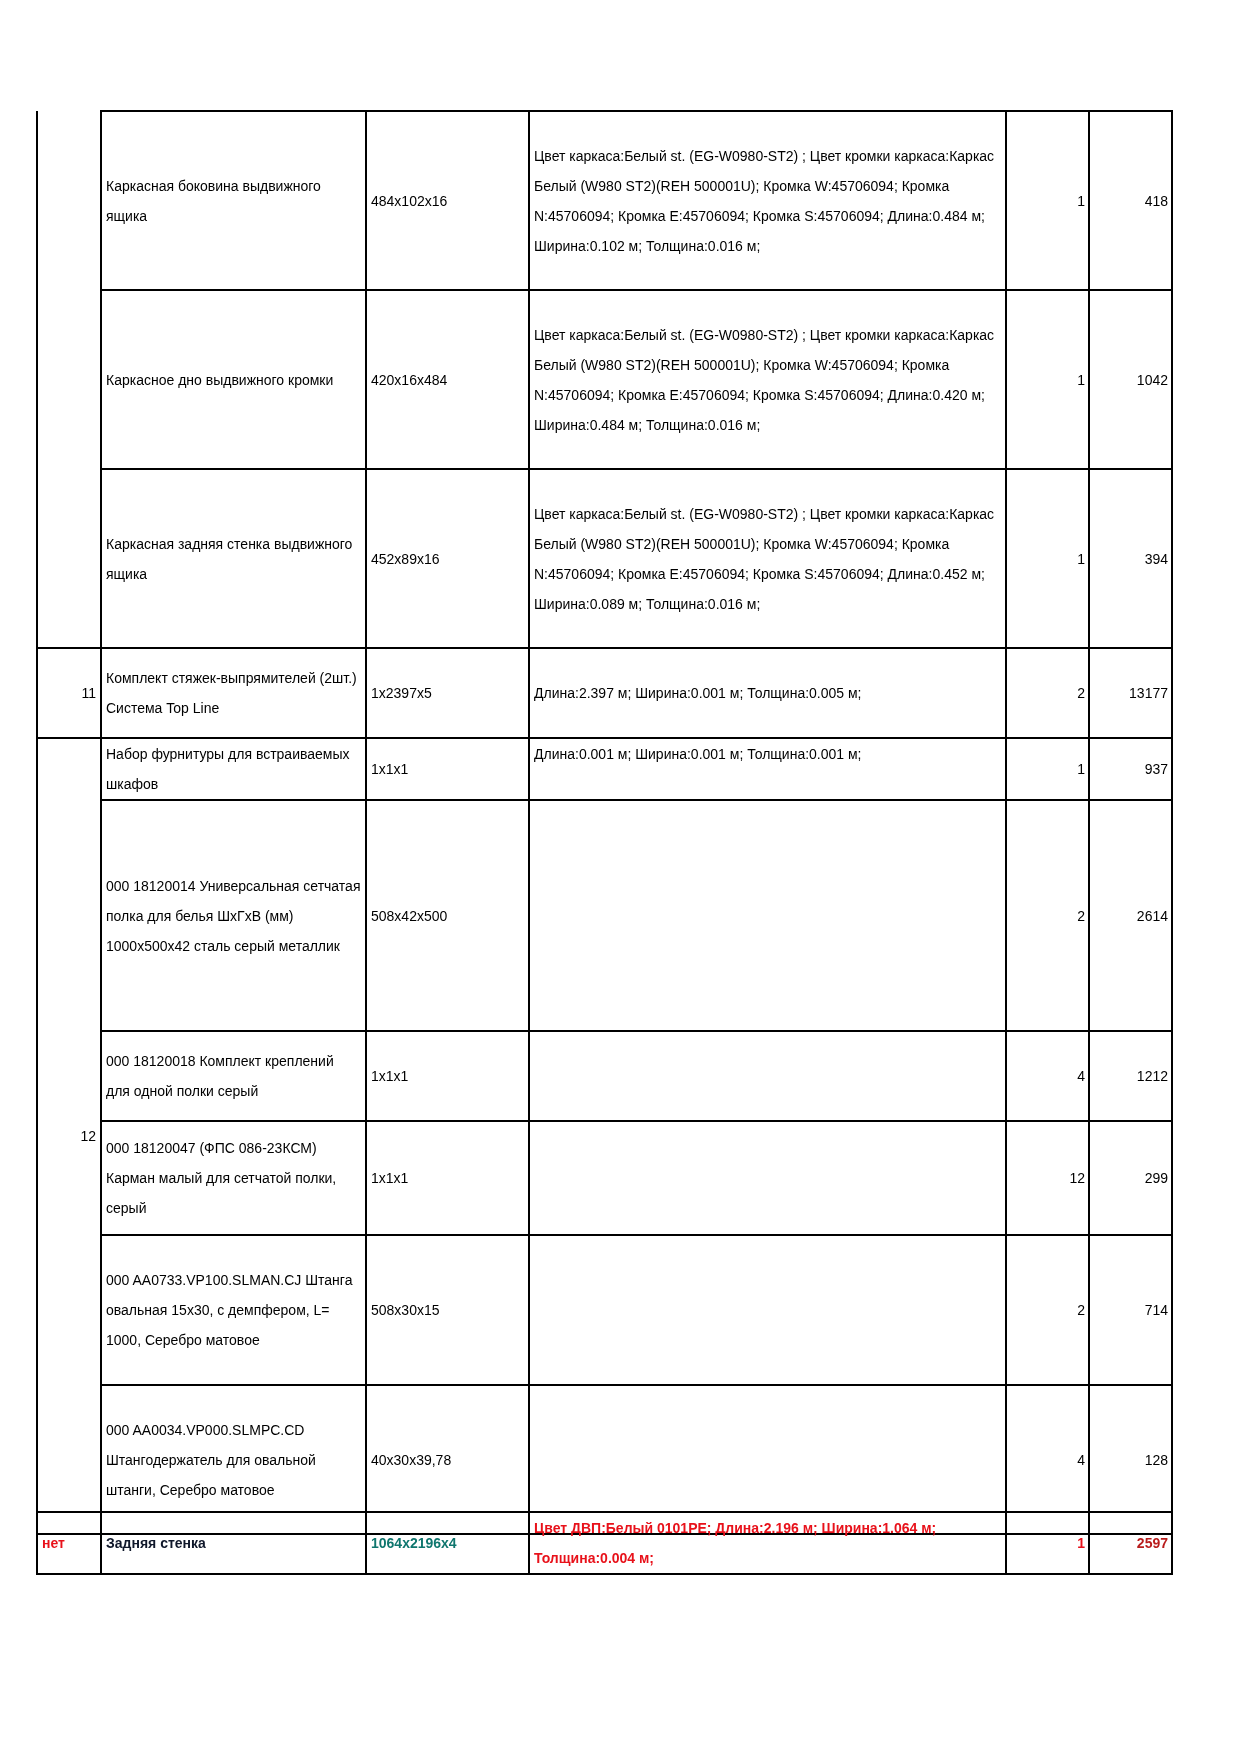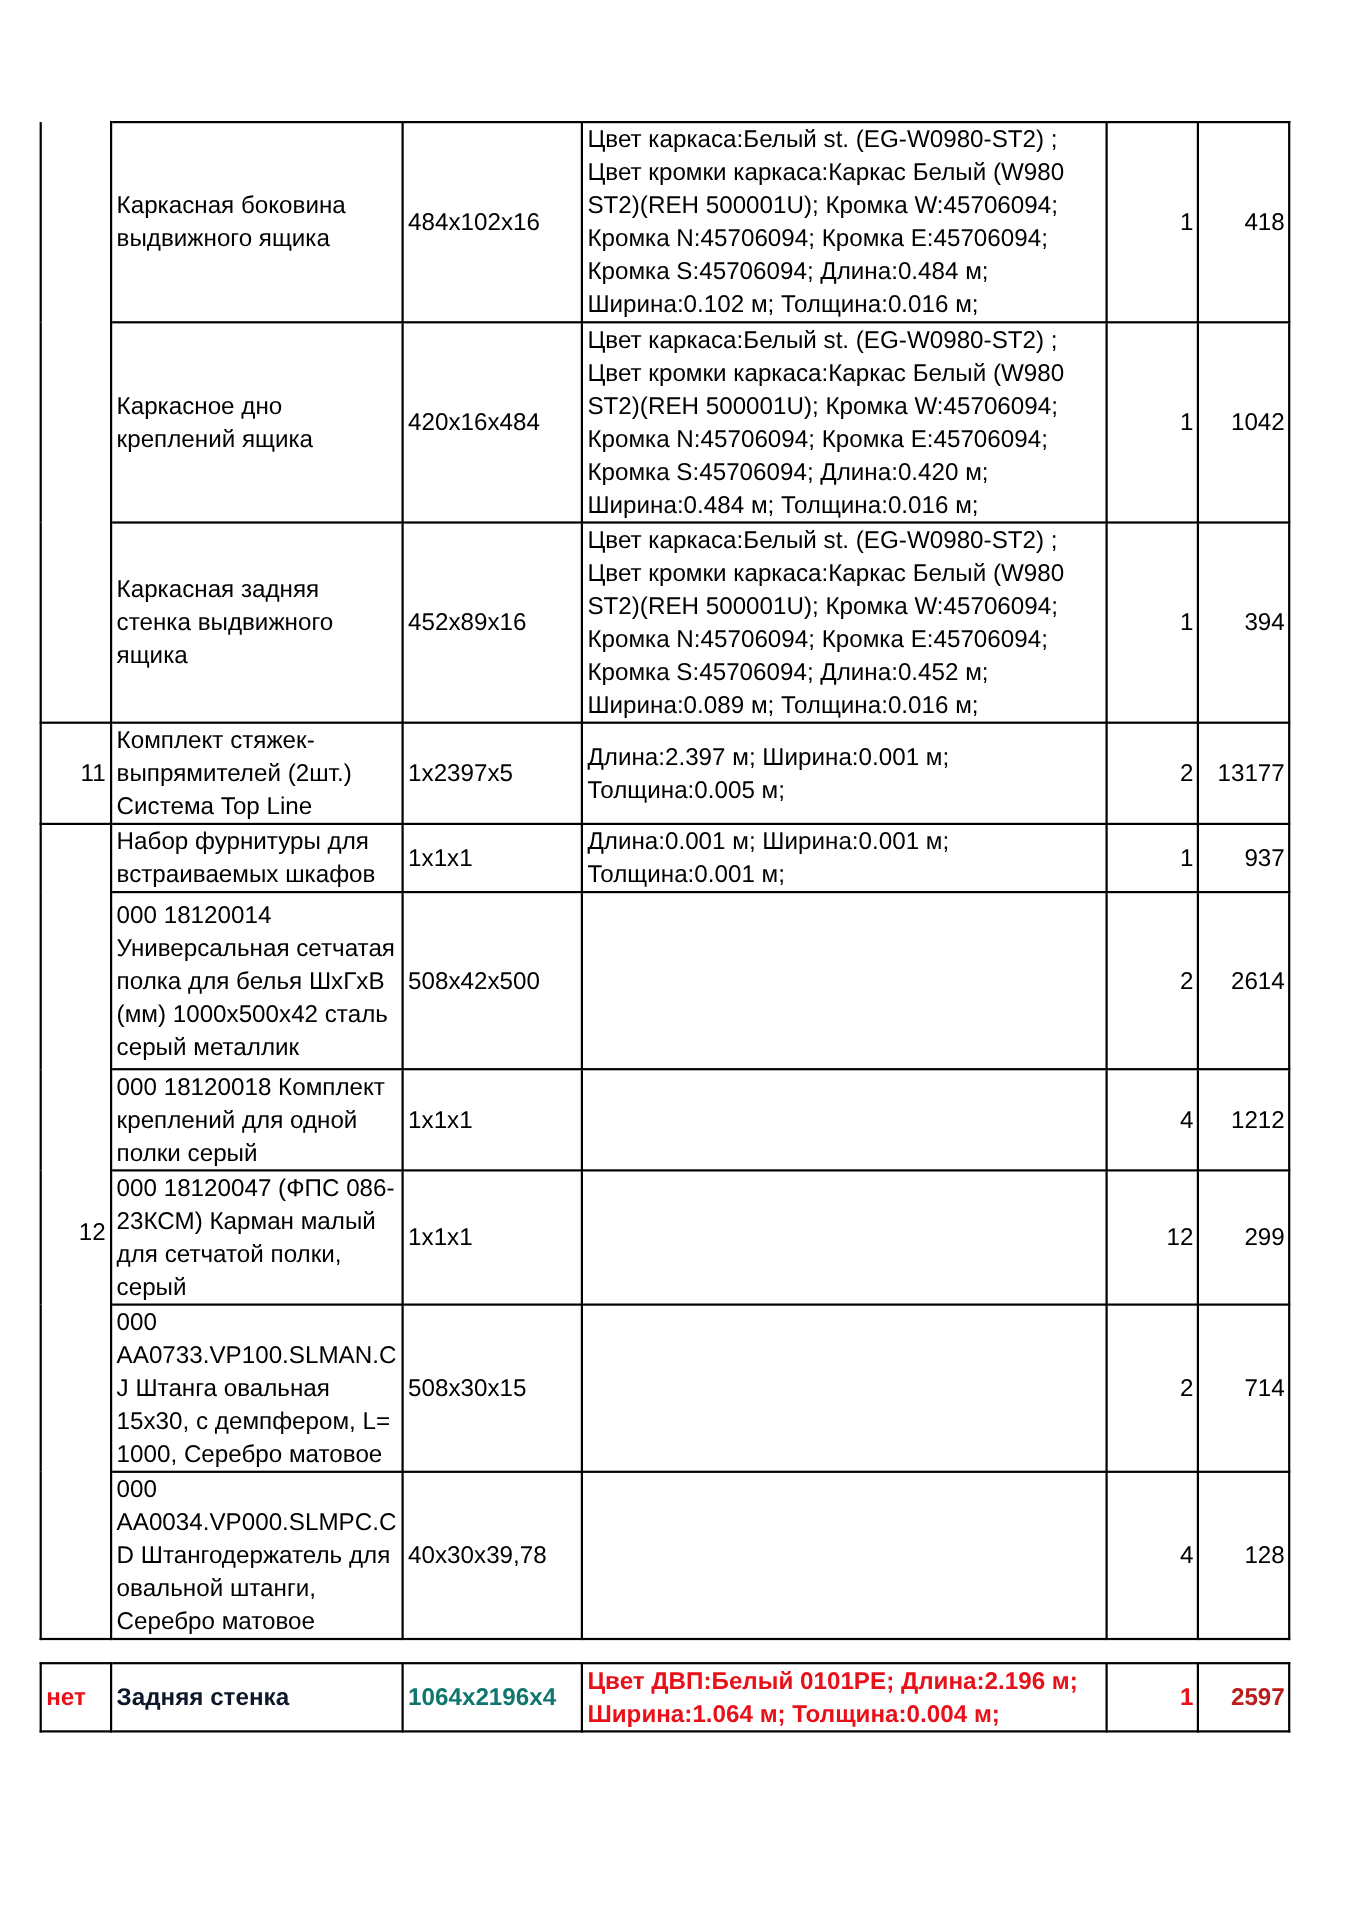--- a/index.html
+++ b/index.html
@@ -1,19 +1,19 @@
 <!DOCTYPE html>
 <html><head>
 <meta charset="utf-8">
 <style>
   html, body { margin: 0; padding: 0; background: #ffffff; }
   body { width: 1241px; height: 1755px; position: relative; overflow: hidden;
          font-family: "Liberation Sans", "DejaVu Sans", sans-serif; color: #000; }
   table { position: absolute; border-collapse: collapse; table-layout: fixed; }
-  td { border: 2px solid #000; padding: 0 4px; font-size: 22px; line-height: 30px;
+  td { border: 2px solid #000; padding: 0 4px; font-size: 14px; line-height: 30px;
        vertical-align: middle; overflow: hidden; white-space: normal; word-wrap: break-word; }
   td.num { text-align: right; }
   td.qty, td.price { text-align: right; padding-right: 3px; }
   td.top { vertical-align: top; }
   #main { left: 36px; top: 110px; width: 1135px; }
   #main td.idx { border-top: none; }
   #main tr:first-child td.idx { border-top: none; }
   #extra { left: 36px; top: 1511px; width: 1135px; font-weight: bold; }
   #extra td { color: #e8111a; }
 </style>
@@ -33,21 +33,21 @@
 
     <tr style="height:179px">
       <td class="num idx" rowspan="3"></td>
       <td>Каркасная боковина выдвижного ящика</td>
       <td>484x102x16</td>
       <td>Цвет каркаса:Белый st. (EG-W0980-ST2) ; Цвет кромки каркаса:Каркас Белый (W980 ST2)(REH 500001U); Кромка W:45706094; Кромка N:45706094; Кромка E:45706094; Кромка S:45706094; Длина:0.484 м; Ширина:0.102 м; Толщина:0.016 м;</td>
       <td class="qty">1</td>
       <td class="price">418</td>
     </tr>
     <tr style="height:179px">
-      <td>Каркасное дно креплений ящика</td>
+      <td>Каркасное дно выдвижного кромки</td>
       <td>420x16x484</td>
       <td>Цвет каркаса:Белый st. (EG-W0980-ST2) ; Цвет кромки каркаса:Каркас Белый (W980 ST2)(REH 500001U); Кромка W:45706094; Кромка N:45706094; Кромка E:45706094; Кромка S:45706094; Длина:0.420 м; Ширина:0.484 м; Толщина:0.016 м;</td>
       <td class="qty">1</td>
       <td class="price">1042</td>
     </tr>
     <tr style="height:179px">
       <td>Каркасная задняя стенка выдвижного ящика</td>
       <td>452x89x16</td>
       <td>Цвет каркаса:Белый st. (EG-W0980-ST2) ; Цвет кромки каркаса:Каркас Белый (W980 ST2)(REH 500001U); Кромка W:45706094; Кромка N:45706094; Кромка E:45706094; Кромка S:45706094; Длина:0.452 м; Ширина:0.089 м; Толщина:0.016 м;</td>
       <td class="qty">1</td>
@@ -64,21 +64,21 @@
     </tr>
 
     <tr style="height:59px">
       <td class="num" rowspan="6" style="border-top:2px solid #000">12</td>
       <td>Набор фурнитуры для встраиваемых шкафов</td>
       <td>1x1x1</td>
       <td class="top">Длина:0.001 м; Ширина:0.001 м; Толщина:0.001 м;</td>
       <td class="qty">1</td>
       <td class="price">937</td>
     </tr>
-    <tr style="height:161px">
+    <tr style="height:231px">
       <td>000 18120014 Универсальная сетчатая полка для белья ШхГхВ (мм) 1000x500x42 сталь серый металлик</td>
       <td>508x42x500</td>
       <td></td>
       <td class="qty">2</td>
       <td class="price">2614</td>
     </tr>
     <tr style="height:90px">
       <td>000 18120018 Комплект креплений для одной полки серый</td>
       <td>1x1x1</td>
       <td></td>

